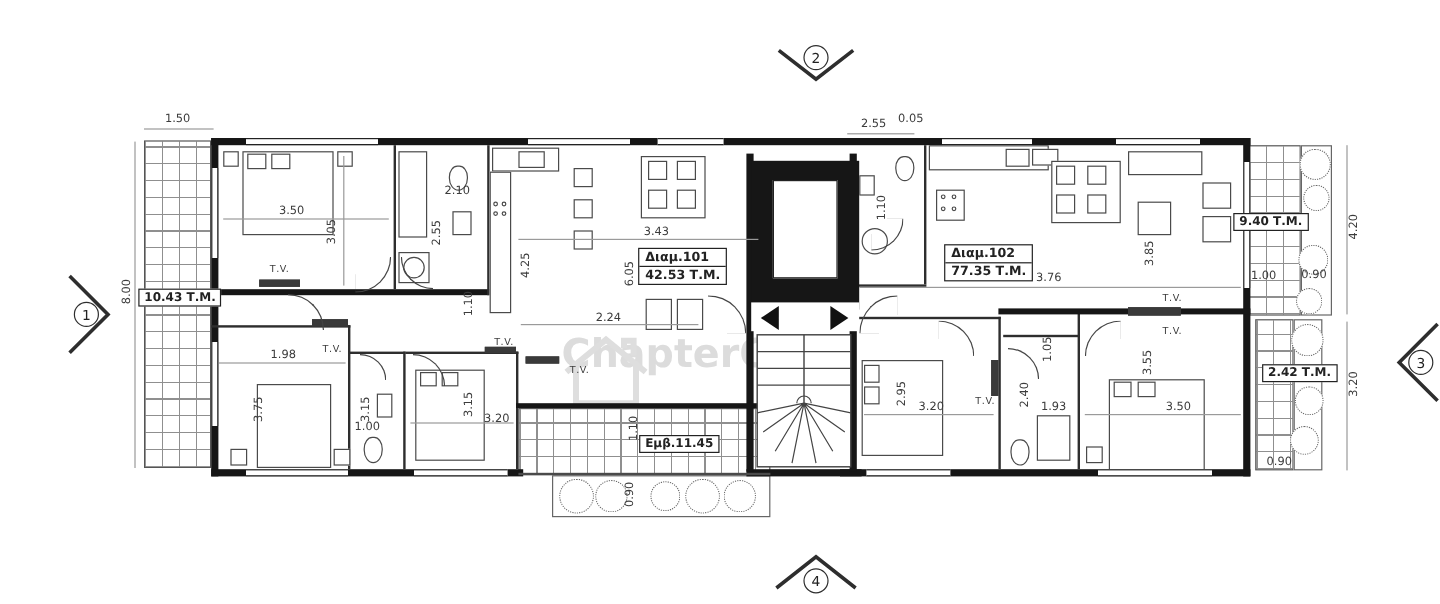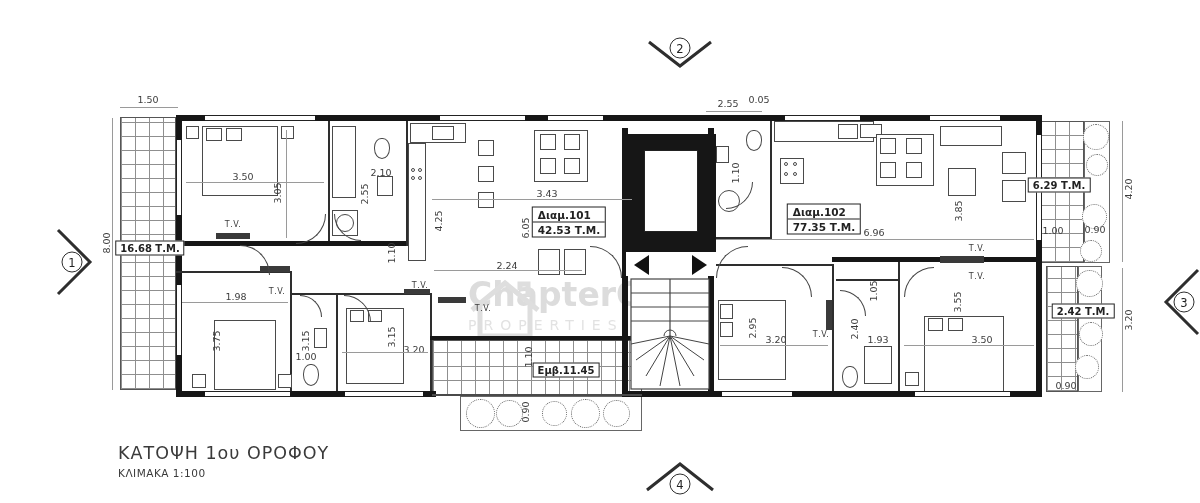--- a/index.html
+++ b/index.html
@@ -47,21 +47,20 @@
 <body>
 
 <div id="plan">
 
   <div id="watermark">
     <svg width="74" height="64" viewBox="0 0 74 64">
         <path d="M4,32 L37,5 L70,32 M12,27 V58 H62 V27 M52,12 V6 H60 V18" fill="none" stroke="#dedede" stroke-width="5"></path>
       </svg>
     <div id="wm-text">
       <div class="wm-name">ChapterONE</div>
-      <div class="wm-tag">PROPERTIES</div>
     </div>
   </div>
 
   <div class="grid" style="left:120px;top:117px;width:56px;height:273px"></div>
   <div class="grid" style="left:1040px;top:121px;width:44px;height:142px"></div>
   <div class="grid" style="left:1046px;top:266px;width:32px;height:126px"></div>
   <div class="grid" style="left:432px;top:340px;width:210px;height:56px"></div>
 
   <div class="pstrip" style="left:1084px;top:121px;width:26px;height:142px"></div>
   <div class="pstrip" style="left:1078px;top:266px;width:24px;height:126px"></div>
@@ -237,39 +236,39 @@
   <div class="dline" style="left:182px;top:302px;width:106px;height:1px"></div>
   <div class="dline" style="left:342px;top:352px;width:86px;height:1px"></div>
   <div class="dline" style="left:716px;top:239px;width:318px;height:1px"></div>
   <div class="dline" style="left:720px;top:345px;width:108px;height:1px"></div>
   <div class="dline" style="left:904px;top:345px;width:130px;height:1px"></div>
 
   <div class="dim" style="left:148px;top:99px">1.50</div>
   <div class="dim v" style="left:106px;top:243px">8.00</div>
   <div class="dim" style="left:243px;top:176px">3.50</div>
   <div class="dim v" style="left:277px;top:193px">3.05</div>
-  <div class="dim" style="left:381px;top:172px">2.10</div>
+  <div class="dim" style="left:381px;top:159px">2.10</div>
   <div class="dim v" style="left:364px;top:194px">2.55</div>
   <div class="dim v" style="left:391px;top:253px">1.10</div>
   <div class="dim v" style="left:438px;top:221px">4.25</div>
   <div class="dim" style="left:547px;top:193px">3.43</div>
   <div class="dim v" style="left:525px;top:228px">6.05</div>
   <div class="dim" style="left:507px;top:265px">2.24</div>
   <div class="dim" style="left:236px;top:296px">1.98</div>
   <div class="dim v" style="left:216px;top:341px">3.75</div>
   <div class="dim v" style="left:305px;top:341px">3.15</div>
   <div class="dim" style="left:306px;top:356px">1.00</div>
   <div class="dim v" style="left:391px;top:337px">3.15</div>
   <div class="dim" style="left:414px;top:349px">3.20</div>
   <div class="dim v" style="left:528px;top:357px">1.10</div>
   <div class="dim v" style="left:525px;top:412px">0.90</div>
   <div class="dim" style="left:728px;top:103px">2.55</div>
   <div class="dim" style="left:759px;top:99px">0.05</div>
   <div class="dim v" style="left:735px;top:173px">1.10</div>
-  <div class="dim" style="left:874px;top:232px">6.96</div>
+  <div class="dim" style="left:874px;top:232px">3.76</div>
   <div class="dim v" style="left:958px;top:211px">3.85</div>
   <div class="dim" style="left:1053px;top:230px">1.00</div>
   <div class="dim" style="left:1095px;top:229px">0.90</div>
   <div class="dim v" style="left:1128px;top:189px">4.20</div>
   <div class="dim v" style="left:752px;top:328px">2.95</div>
   <div class="dim" style="left:776px;top:339px">3.20</div>
   <div class="dim v" style="left:873px;top:291px">1.05</div>
   <div class="dim v" style="left:854px;top:329px">2.40</div>
   <div class="dim" style="left:878px;top:339px">1.93</div>
   <div class="dim v" style="left:957px;top:302px">3.55</div>
@@ -278,22 +277,22 @@
   <div class="dim" style="left:1066px;top:385px">0.90</div>
 
   <div class="tvl" style="left:233px;top:224px">Τ.V.</div>
   <div class="tvl" style="left:277px;top:291px">Τ.V.</div>
   <div class="tvl" style="left:420px;top:285px">Τ.V.</div>
   <div class="tvl" style="left:483px;top:308px">Τ.V.</div>
   <div class="tvl" style="left:821px;top:334px">Τ.V.</div>
   <div class="tvl" style="left:977px;top:248px">Τ.V.</div>
   <div class="tvl" style="left:977px;top:276px">Τ.V.</div>
 
-  <div class="area-box" style="left:150px;top:248px">16.68 Τ.Μ.</div>
-  <div class="area-box" style="left:1059px;top:185px">6.29 Τ.Μ.</div>
+  <div class="area-box" style="left:150px;top:248px">10.43 Τ.Μ.</div>
+  <div class="area-box" style="left:1059px;top:185px">9.40 Τ.Μ.</div>
   <div class="area-box" style="left:1083px;top:311px">2.42 Τ.Μ.</div>
   <div class="area-box" style="left:566px;top:370px">Εμβ.11.45</div>
 
   <div class="apt-box" style="left:569px;top:222px">
     <div>Διαμ.101</div>
     <div>42.53 Τ.Μ.</div>
   </div>
   <div class="apt-box" style="left:824px;top:219px">
     <div>Διαμ.102</div>
     <div>77.35 Τ.Μ.</div>
@@ -317,18 +316,14 @@
       </svg>
     <div class="mnum" style="left:24px;top:36px">3</div>
   </div>
   <div class="marker" style="left:643px;top:456px">
     <svg width="74" height="40" viewBox="0 0 74 40">
         <polyline points="4,34 37,8 70,34" fill="#fff" stroke="#2e2e2e" stroke-width="3"></polyline>
       </svg>
     <div class="mnum" style="left:37px;top:28px">4</div>
   </div>
 
-  <div id="title-block">
-    <div id="title-main">ΚΑΤΟΨΗ 1ου ΟΡΟΦΟΥ</div>
-    <div id="title-scale">ΚΛΙΜΑΚΑ 1:100</div>
-  </div>
 
 </div>
 
 </body></html>

